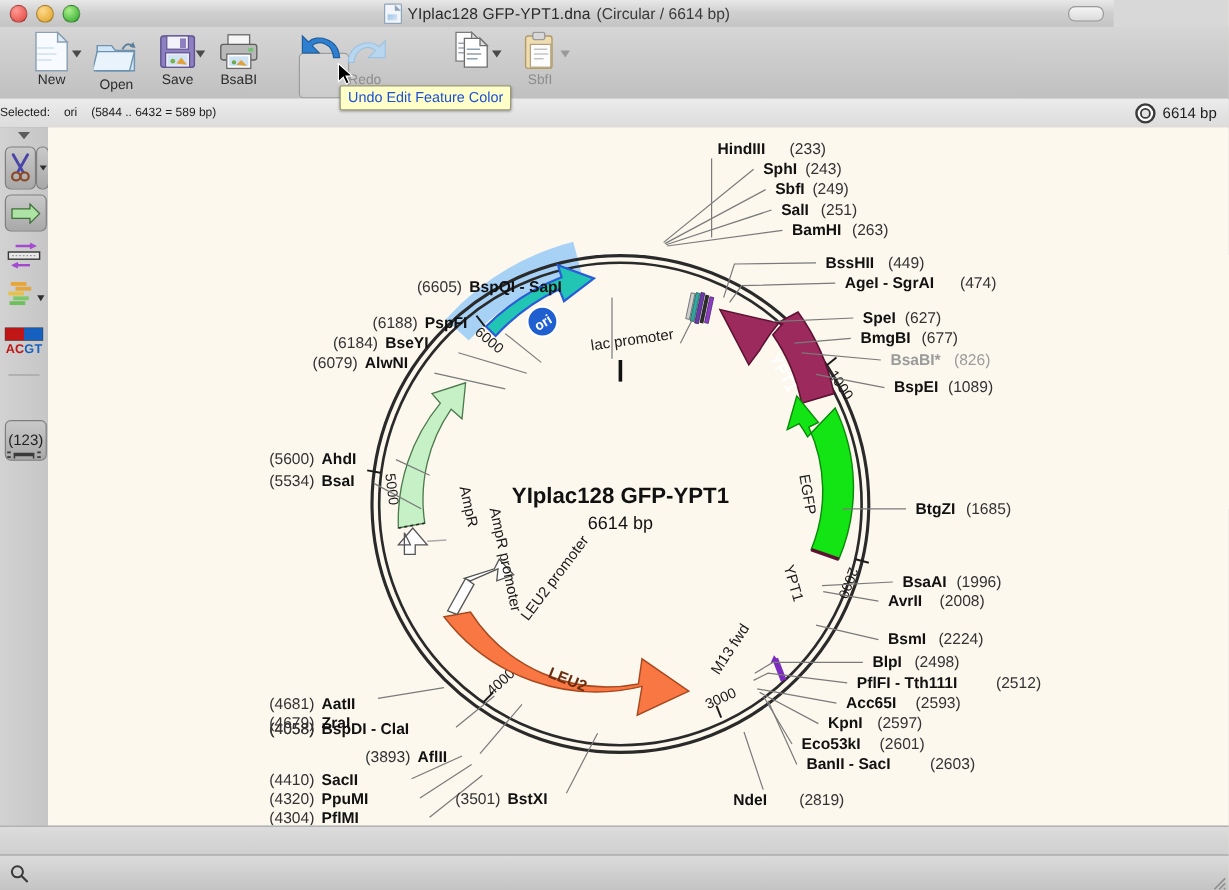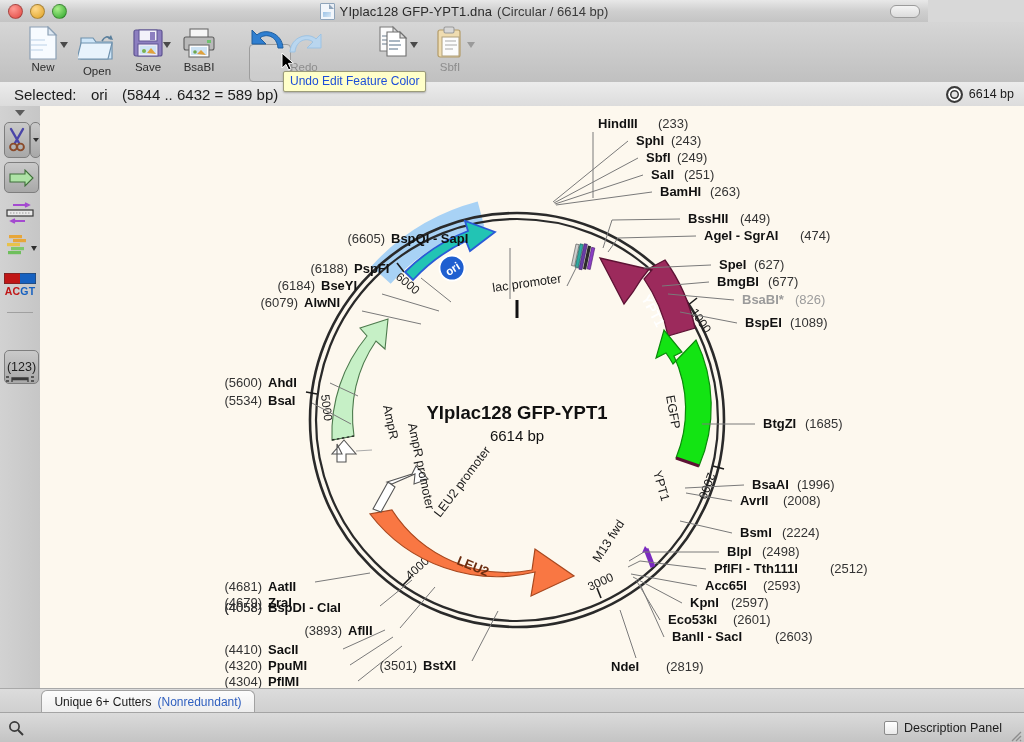--- a/index.html
+++ b/index.html
@@ -80,21 +80,21 @@
   }
   .cursor-arrow{position:absolute;left:281px;top:30px;z-index:45;}
 
   
   .selbar{
     position:absolute;left:0;top:82px;width:1024px;height:24px;
     background:linear-gradient(to bottom,#ececec,#dcdcdc);
     border-bottom:1px solid #a9a9a9;
     display:flex;align-items:center;
   }
-  .sel-text{font-size:15px;color:#1c1c1c;margin-left:14px;text-align:center;}
+  .sel-text{font-size:10px;color:#1c1c1c;margin-left:0;text-align:center;}
   .selbar-right{
     position:absolute;right:10px;top:0;height:24px;display:flex;align-items:center;gap:6px;
     font-size:12.5px;color:#1c1c1c;
   }
   .circ-ico{
     width:13px;height:13px;border-radius:50%;border:2px solid #3a3a3a;
     box-shadow:inset 0 0 0 2px #fff, inset 0 0 0 3.5px #3a3a3a;
   }
 
   
@@ -733,35 +733,27 @@
 
       <g>
         <text class="e" x="558" y="22">HindIII</text>
         <text class="p" x="618" y="22">(233)</text>
         <path d="M 553 26 L 553 92" class="ld"></path>
       </g>
     </svg>
   </div>
 
   <div class="tab-shelf"></div>
-  <div class="enztab">
-    <span>Unique 6+ Cutters</span>
-    <span class="nonred">(Nonredundant)</span>
-  </div>
 
   <div class="bottombar">
     <svg class="magnifier" width="16" height="16" viewBox="0 0 16 16">
       <circle cx="6.5" cy="6.5" r="4.6" fill="none" stroke="#3a3a3a" stroke-width="1.7"></circle>
       <line x1="10" y1="10" x2="15" y2="15" stroke="#3a3a3a" stroke-width="1.9"></line>
     </svg>
 
 
-    <div class="descpanel">
-      <span class="chk"></span>
-      <span>Description Panel</span>
-    </div>
 
     <svg class="grip" width="16" height="16" viewBox="0 0 16 16">
       <path d="M15 6 L6 15 M15 10 L10 15 M15 14 L14 15" stroke="#8d8d8d" stroke-width="1.3"></path>
     </svg>
   </div>
 
 </div>
 
 </body></html>

